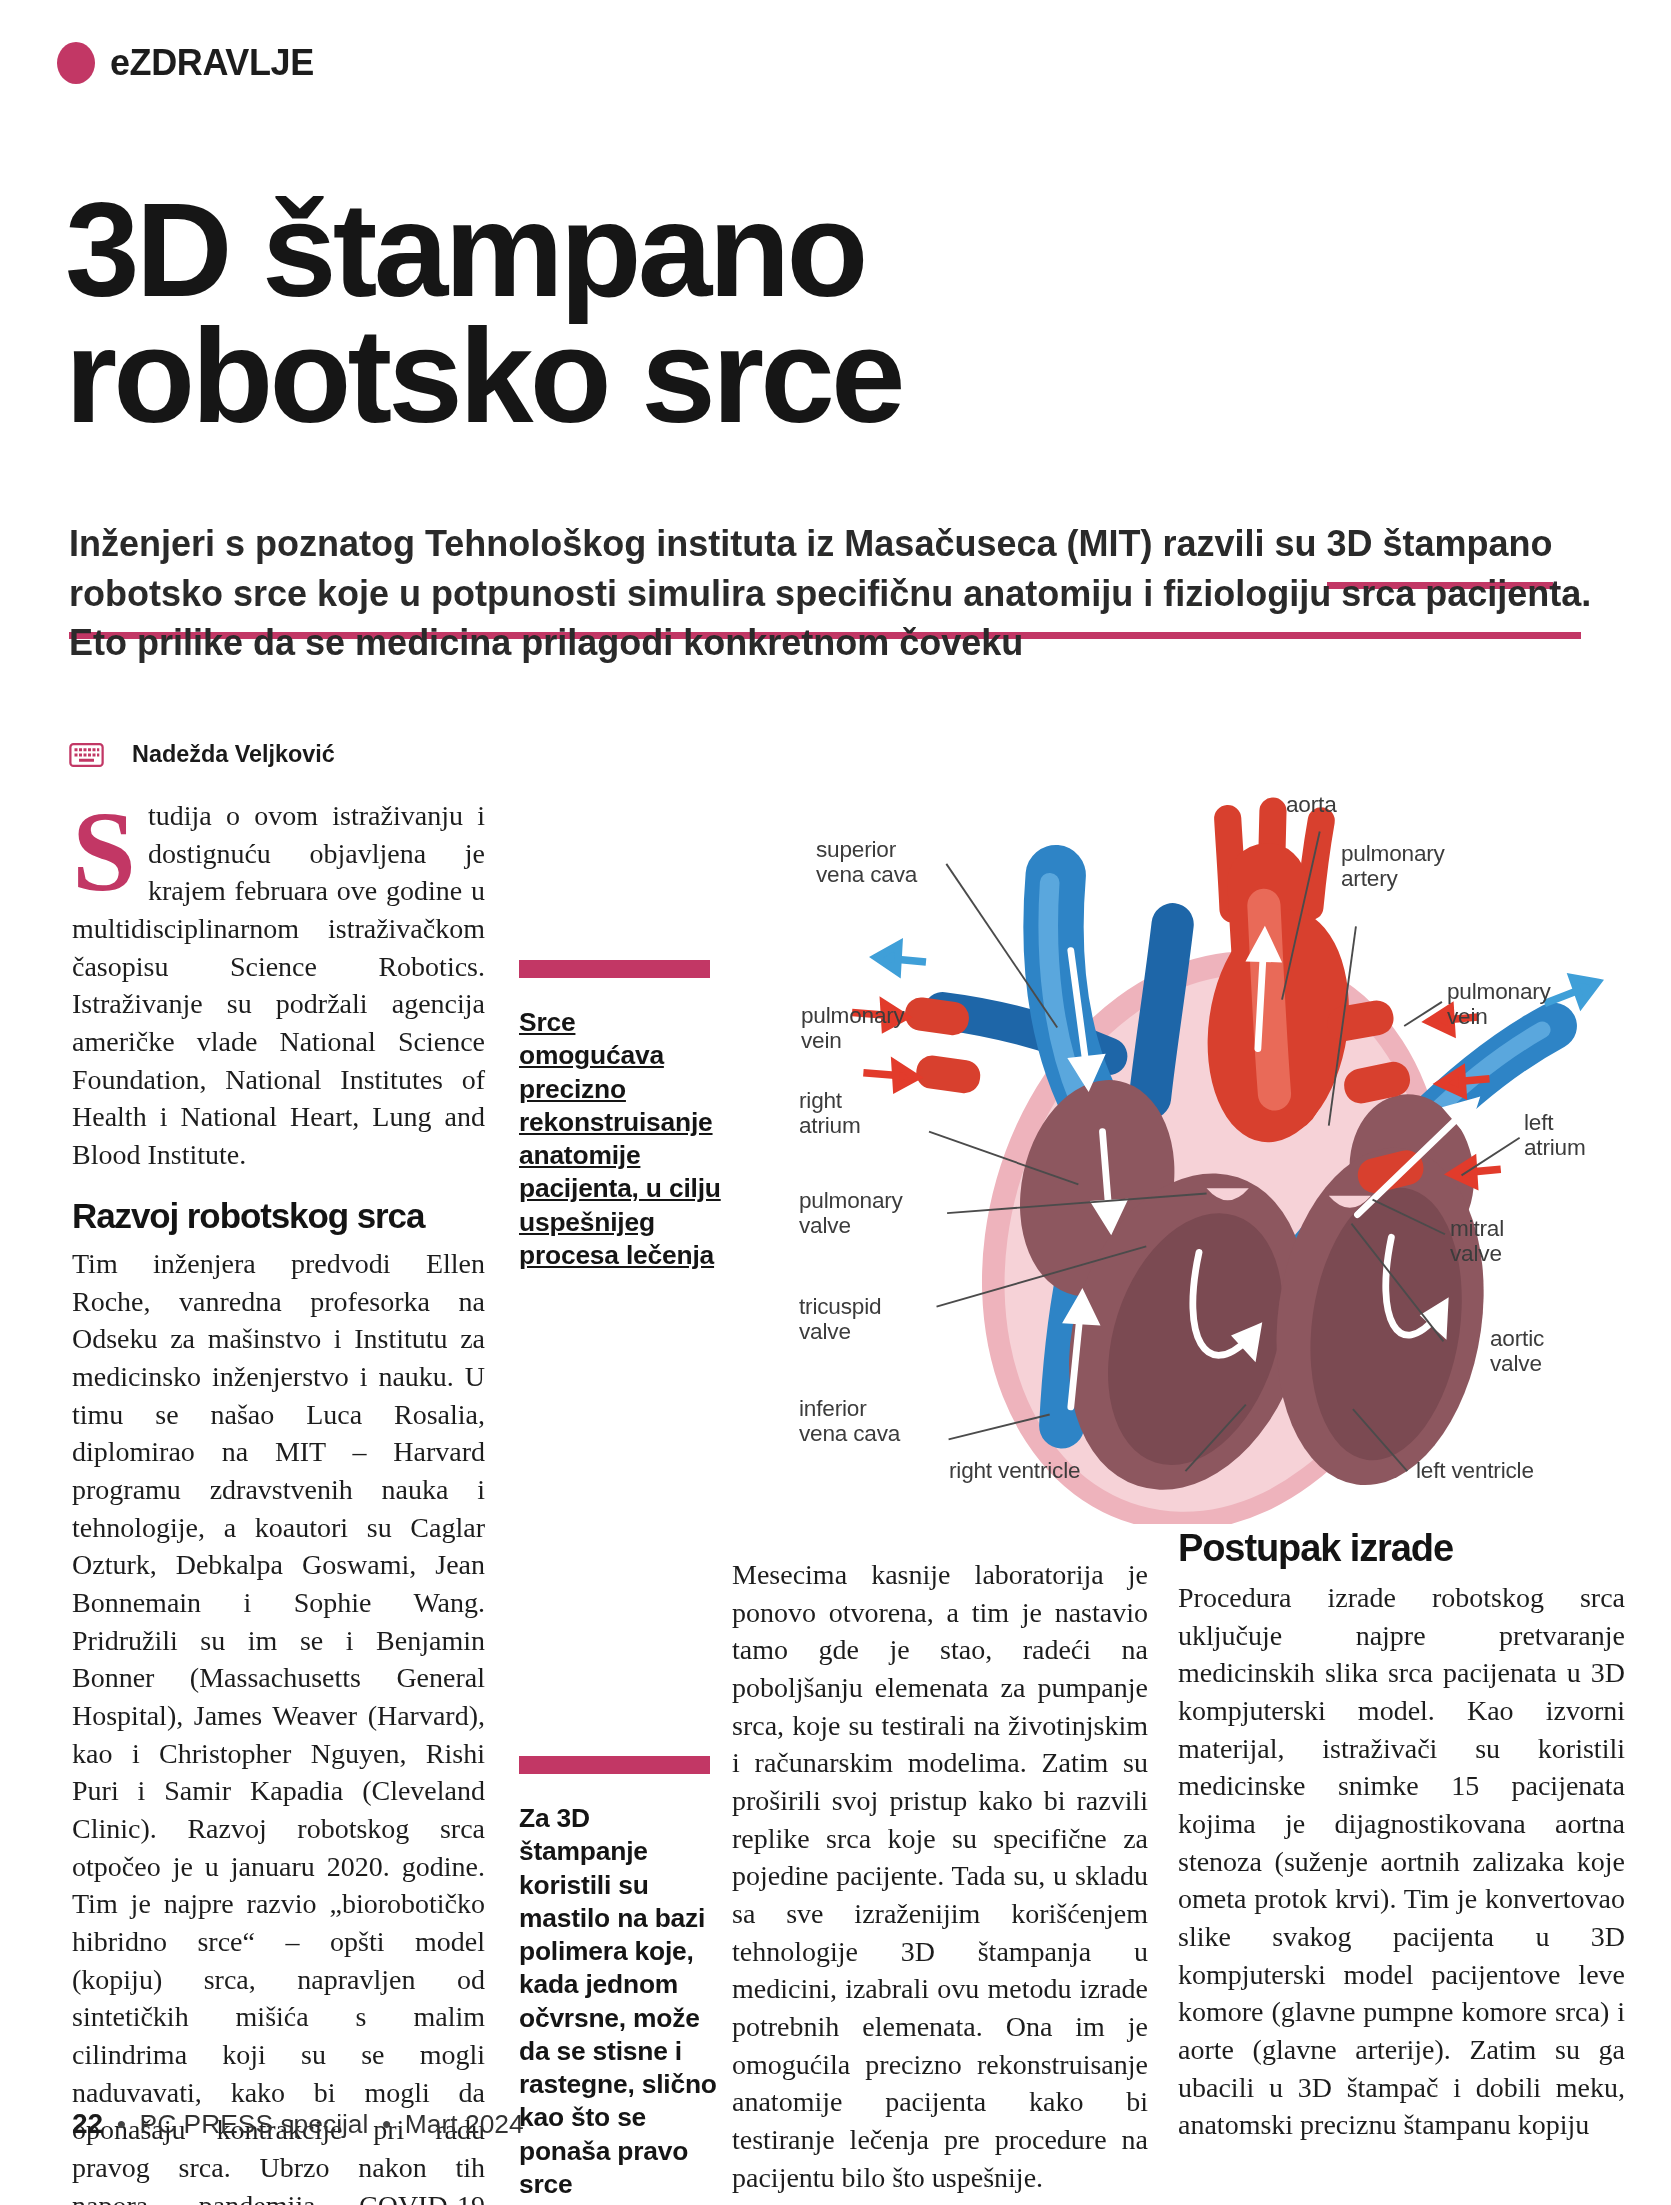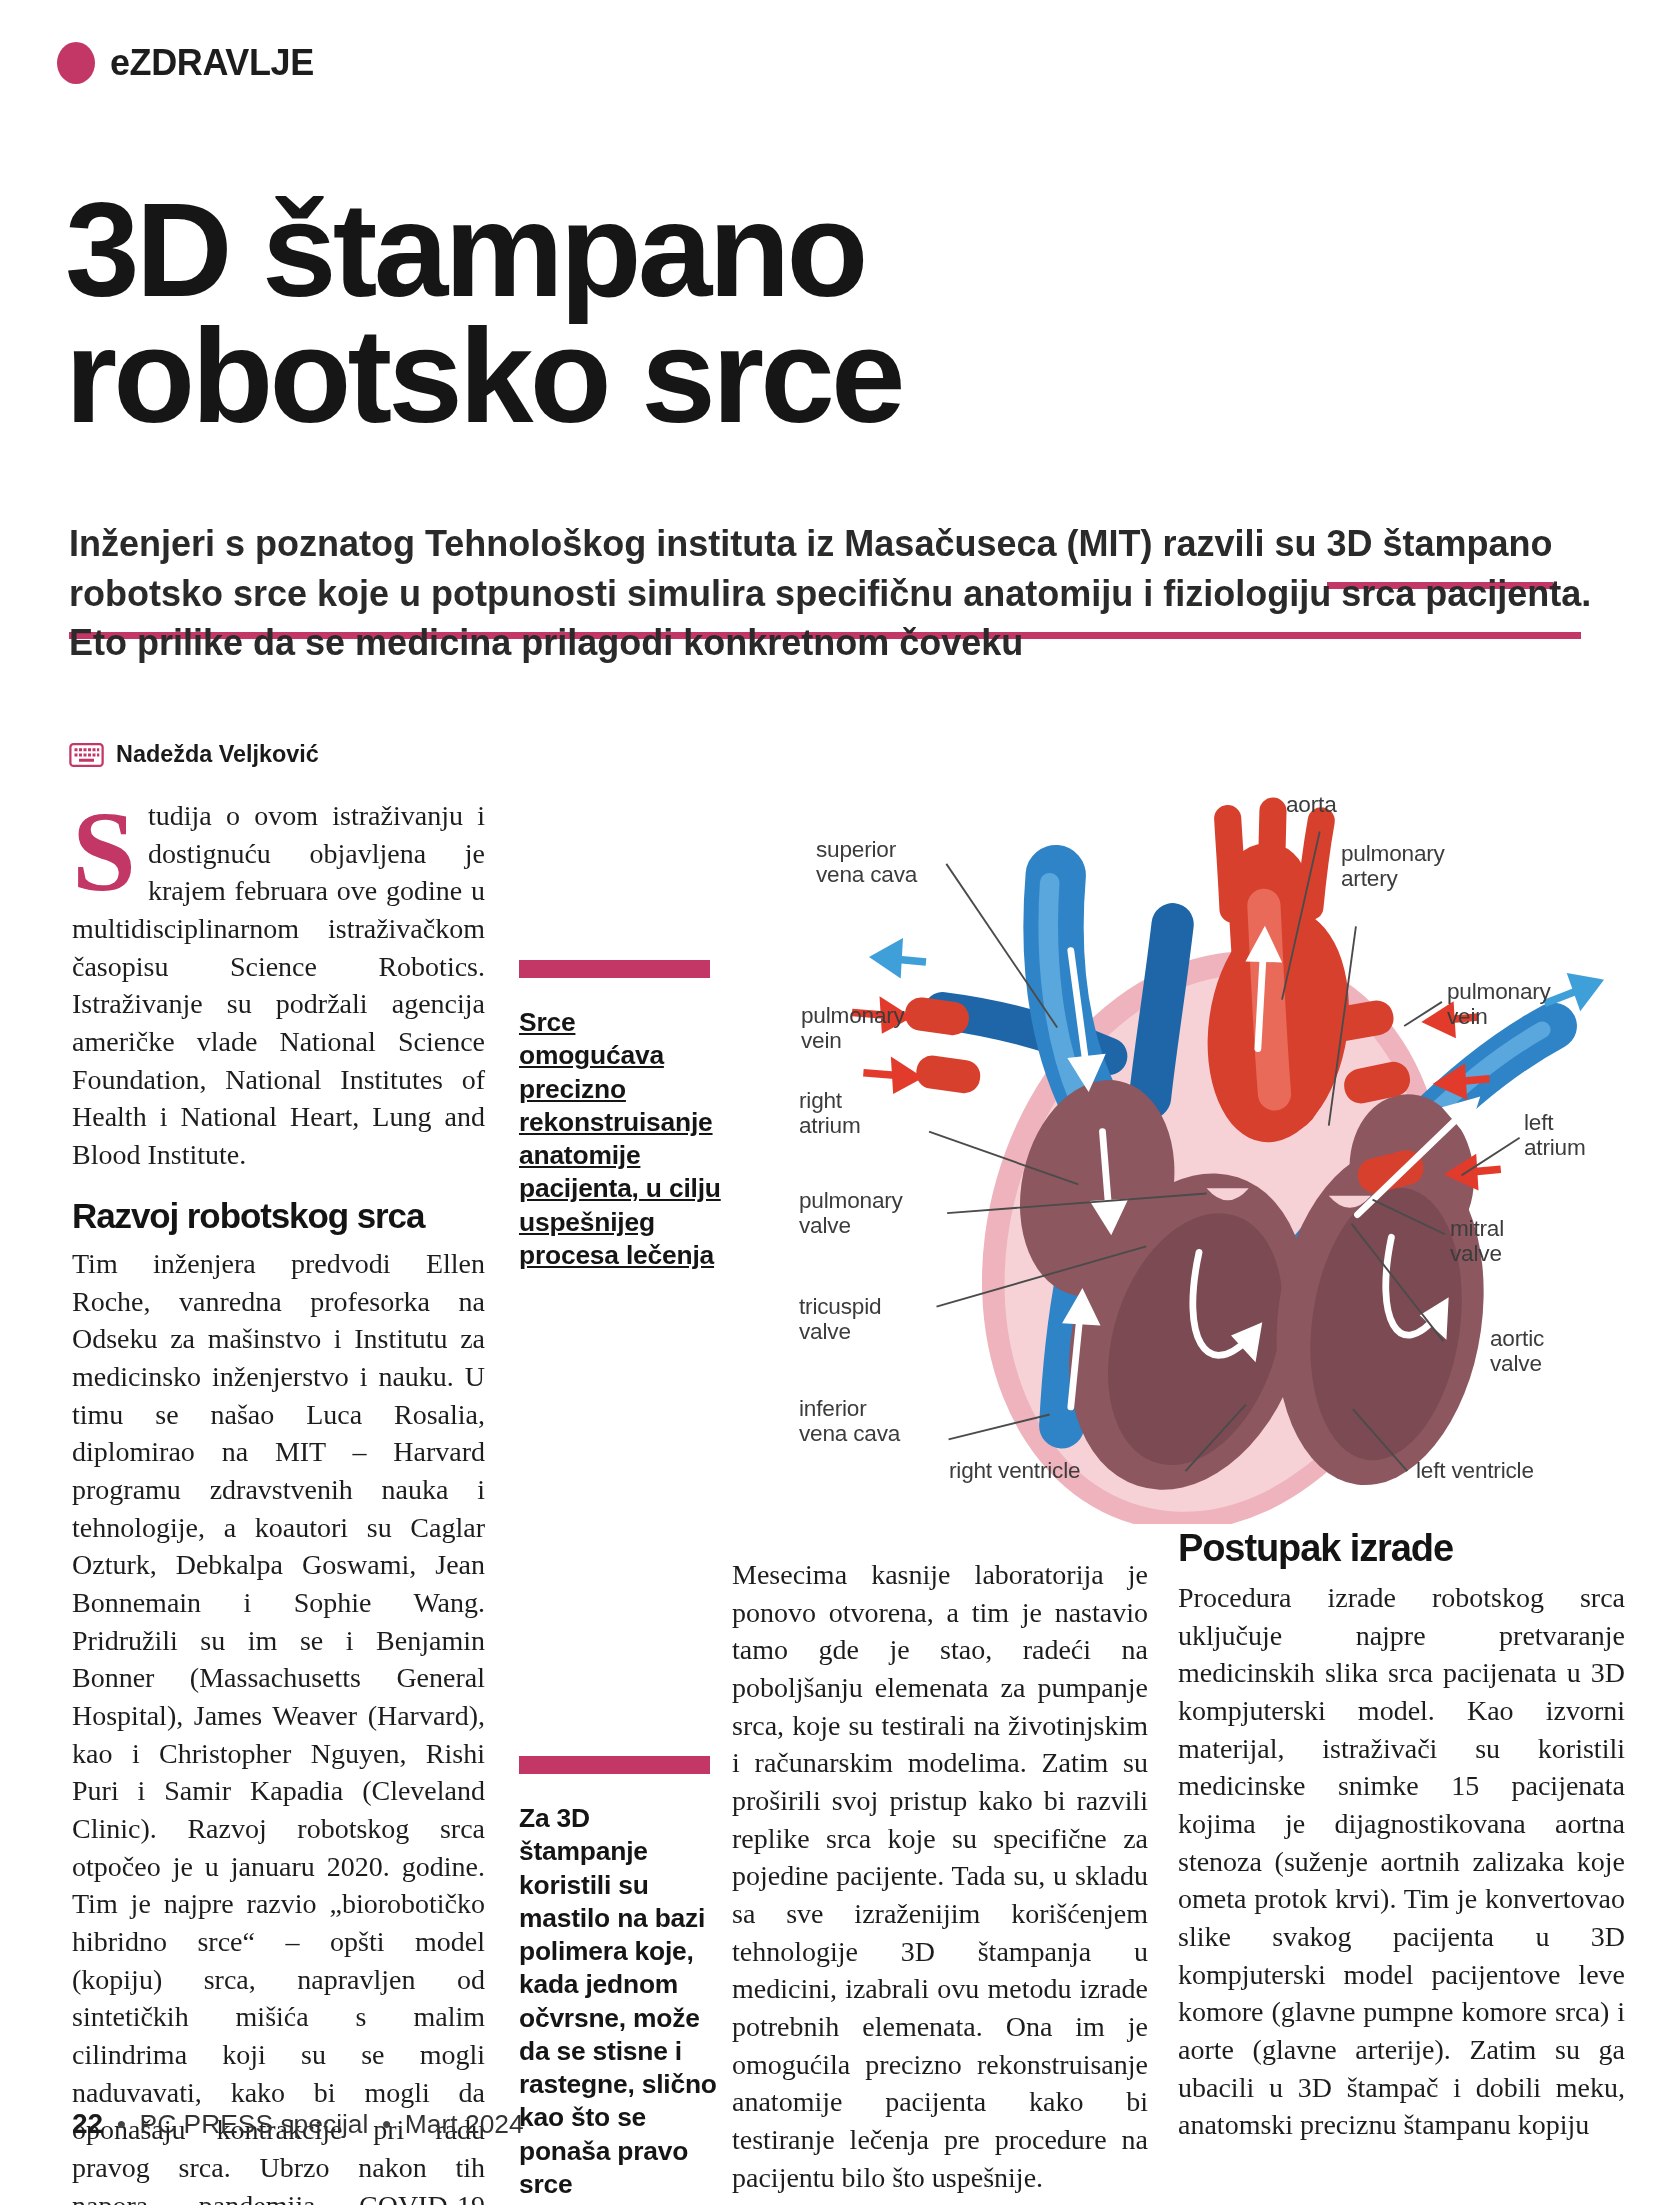--- a/index.html
+++ b/index.html
@@ -15,21 +15,21 @@
   
   .title{left:65px;top:187px;width:1283px;font-size:134px;font-weight:900;line-height:0.94;
          letter-spacing:-3.8px;color:#161616;}
 
   
   .lead{left:69px;top:519px;width:1543px;font-size:36px;font-weight:700;line-height:1.38;
         letter-spacing:0;color:#2a2a2a;}
   .lead .hl{border-bottom:7.5px solid var(--accent);padding-bottom:18px;}
 
   
-  .byline{left:69px;top:741px;display:flex;align-items:center;gap:12px;}
+  .byline{left:69px;top:741px;display:flex;align-items:center;gap:28px;}
   .byline-name{font-size:23.4px;font-weight:800;color:#1a1a1a;}
 
   
   .serif{font-family:"Liberation Serif",serif;font-size:28px;line-height:1.345;
          text-align:justify;color:#1d1d1d;}
   .col-left{left:72px;top:797px;width:413px;}
   .col-b2{left:732px;top:1556px;width:416px;}
   .col-b3{left:1178px;top:1527px;width:447px;}
   .section-h{font-family:"Liberation Sans",sans-serif;font-size:35px;font-weight:800;
              letter-spacing:-1.1px;color:#141414;margin:22.6px 0 9px 0;text-align:left;}

